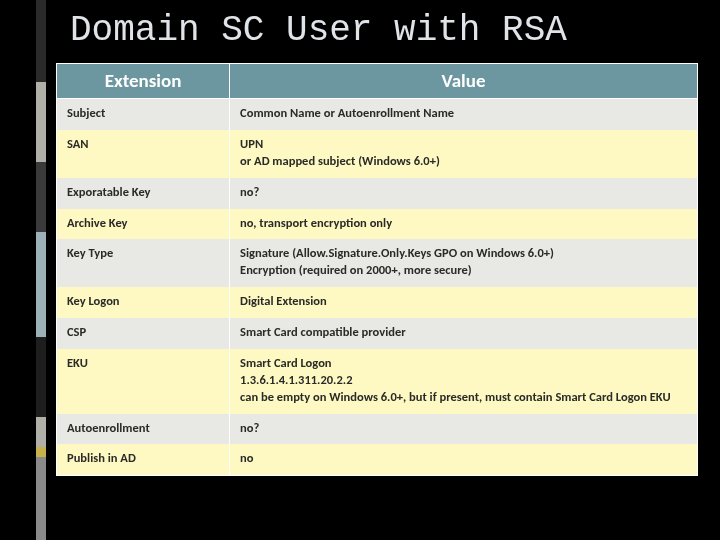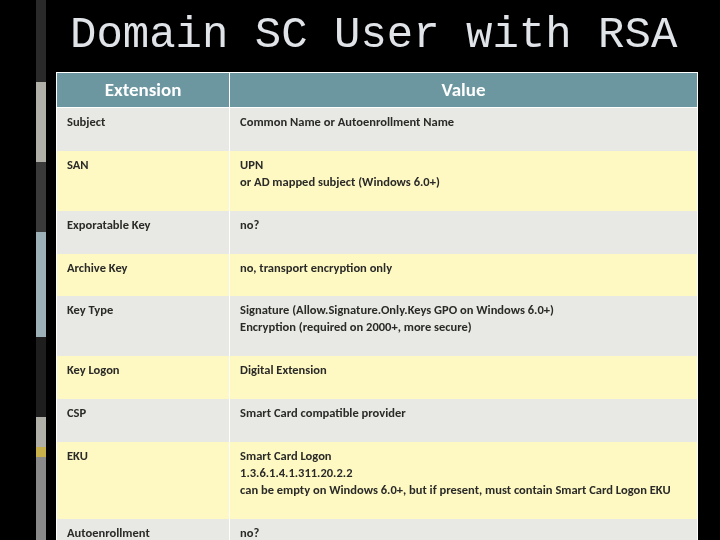--- a/index.html
+++ b/index.html
@@ -43,21 +43,21 @@
   .content {
     position: absolute;
     left: 56px;
     top: 10px;
     right: 22px;
   }
 
   .title {
     font-family: "Consolas", "Courier New", monospace;
     color: #e0e4e8;
-    font-size: 44px;
+    font-size: 36px;
     font-weight: normal;
     letter-spacing: 0px;
     margin: 0 0 12px 14px;
     white-space: nowrap;
   }
 
   table.data {
     width: 100%;
     border-collapse: collapse;
     table-layout: fixed;
@@ -71,21 +71,21 @@
     font-weight: bold;
     padding: 5px 10px 6px 10px;
     border: 1px solid #fff;
     vertical-align: top;
   }
   table.data td {
     background: #e8e8e4;
     color: #2a2a28;
     font-size: 12.5px;
     font-weight: bold;
-    padding: 6px 10px 20px 10px;
+    padding: 6px 10px 8px 10px;
     border-left: 1px solid #fff;
     border-right: 1px solid #fff;
     border-top: none;
     border-bottom: none;
     vertical-align: top;
     line-height: 1.35;
   }
   table.data tr.alt td {
     background: #fef9c3;
     margin-top: 18px;

